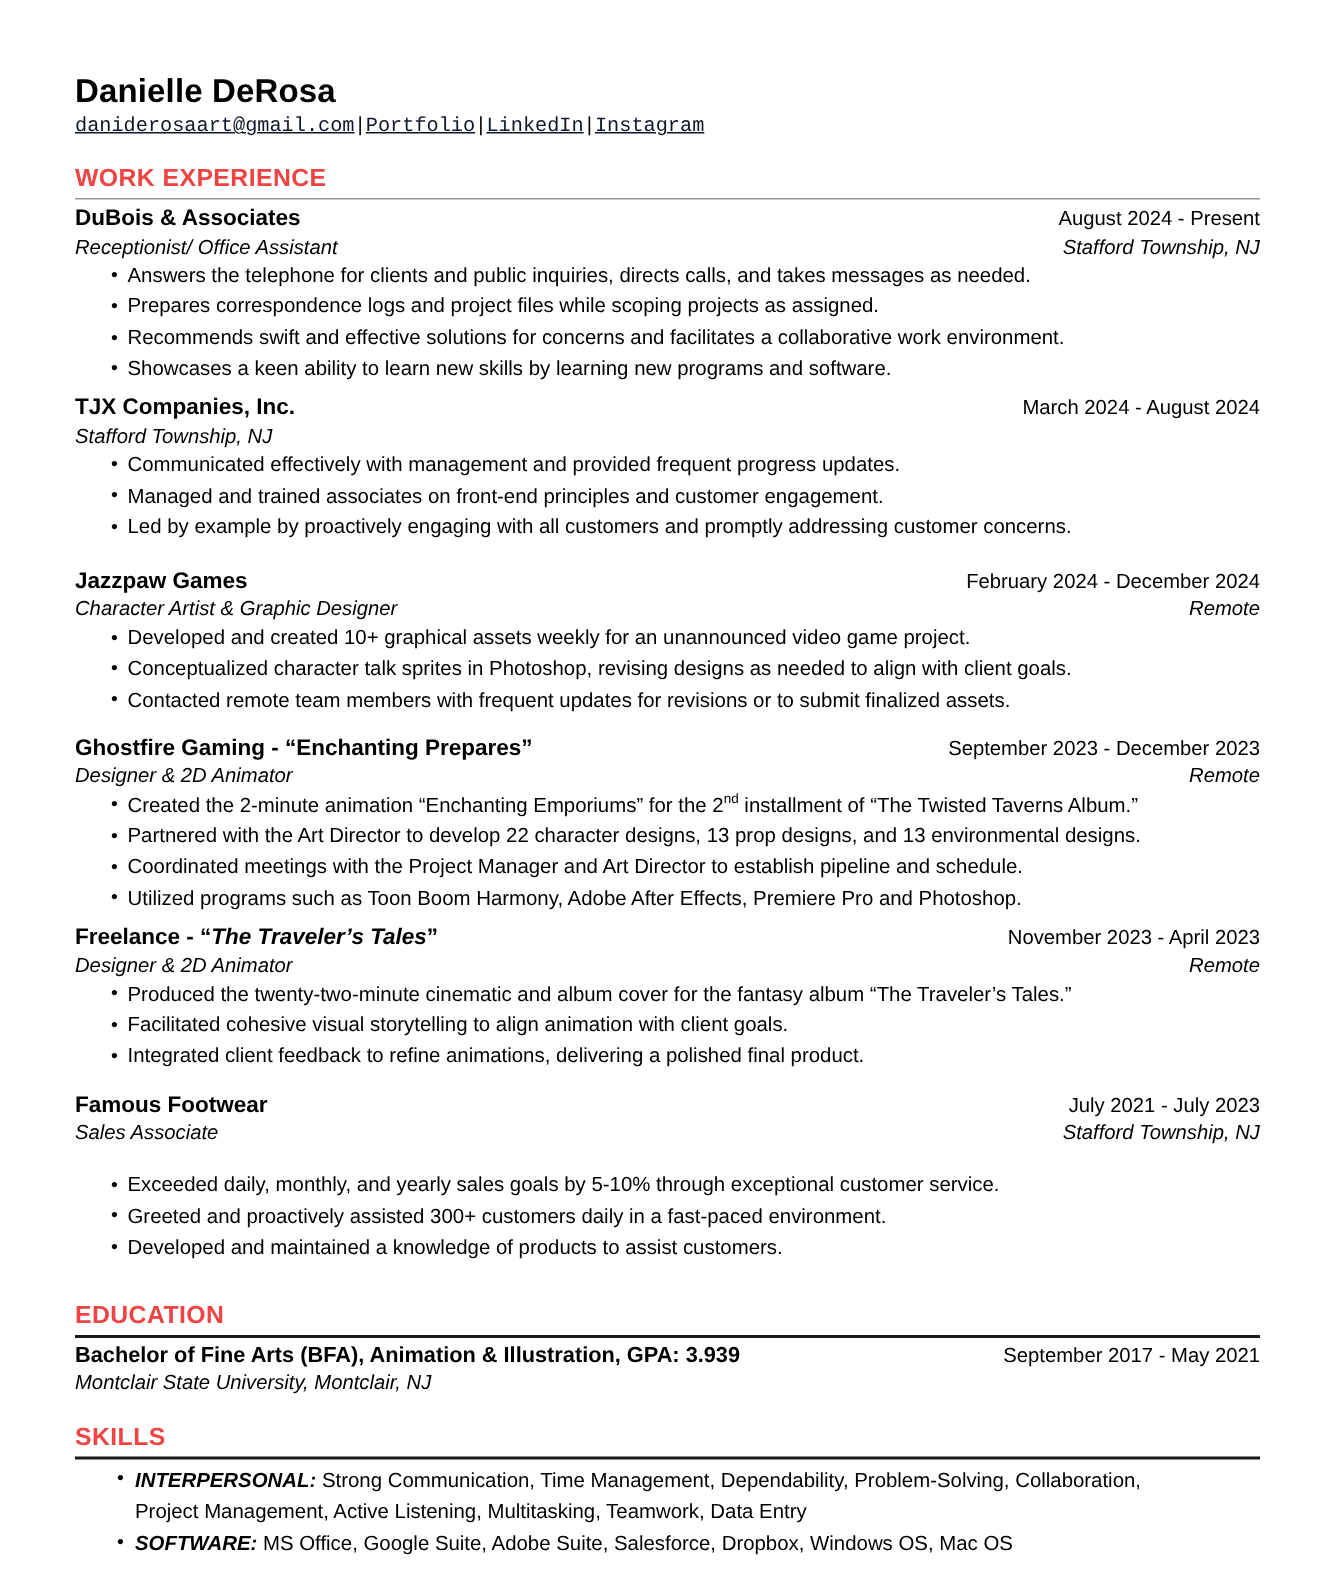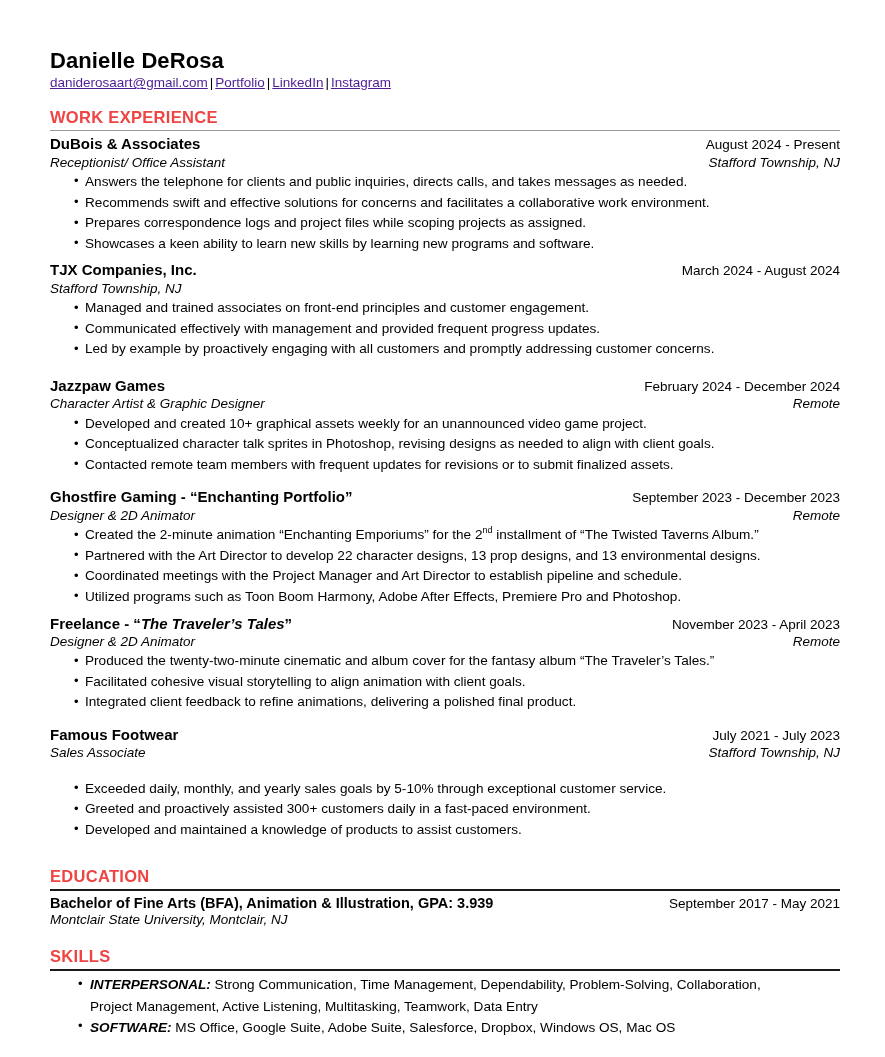--- a/index.html
+++ b/index.html
@@ -32,23 +32,24 @@
     margin: 0 0 2px 0;
   }
   .contact-line {
     font-size: 13.5px;
     line-height: 1.25;
     color: #2b6cb0;
     margin-bottom: 16px;
     white-space: nowrap;
   }
   .contact-link {
-    color: #4c1d95;
+    color: #0f172a;
     text-decoration: underline;
     cursor: pointer;
+    font-family: Liberation Mono, monospace;
   }
   .contact-sep {
     color: #000000;
     text-decoration: none;
     padding: 0 2px;
   }
 
   
   .section-heading {
     font-size: 16.5px;
@@ -188,39 +189,39 @@
     <div class="entry-row">
       <span class="entry-title">DuBois &amp; Associates</span>
       <span class="entry-date">August 2024 - Present</span>
     </div>
     <div class="entry-row">
       <span class="entry-sub">Receptionist/ Office Assistant</span>
       <span class="entry-loc">Stafford Township, NJ</span>
     </div>
     <ul class="bullets">
       <li>Answers the telephone for clients and public inquiries, directs calls, and takes messages as needed.</li>
+      <li>Prepares correspondence logs and project files while scoping projects as assigned.</li>
       <li>Recommends swift and effective solutions for concerns and facilitates a collaborative work environment.</li>
-      <li>Prepares correspondence logs and project files while scoping projects as assigned.</li>
       <li>Showcases a keen ability to learn new skills by learning new programs and software.</li>
     </ul>
   </div>
 
   <div class="spacer-6"></div>
 
   <div class="entry">
     <div class="entry-row">
       <span class="entry-title">TJX Companies, Inc.</span>
       <span class="entry-date">March 2024 - August 2024</span>
     </div>
     <div class="entry-row">
       <span class="entry-loc">Stafford Township, NJ</span>
     </div>
     <ul class="bullets">
+      <li>Communicated effectively with management and provided frequent progress updates.</li>
       <li>Managed and trained associates on front-end principles and customer engagement.</li>
-      <li>Communicated effectively with management and provided frequent progress updates.</li>
       <li>Led by example by proactively engaging with all customers and promptly addressing customer concerns.</li>
     </ul>
   </div>
 
   <div class="spacer-16"></div>
 
   <div class="entry">
     <div class="entry-row">
       <span class="entry-title">Jazzpaw Games</span>
       <span class="entry-date">February 2024 - December 2024</span>
@@ -233,21 +234,21 @@
       <li>Developed and created 10+ graphical assets weekly for an unannounced video game project.</li>
       <li>Conceptualized character talk sprites in Photoshop, revising designs as needed to align with client goals.</li>
       <li>Contacted remote team members with frequent updates for revisions or to submit finalized assets.</li>
     </ul>
   </div>
 
   <div class="spacer-12"></div>
 
   <div class="entry">
     <div class="entry-row">
-      <span class="entry-title"><span>Ghostfire Gaming - </span><span>“Enchanting Portfolio”</span></span>
+      <span class="entry-title"><span>Ghostfire Gaming - </span><span>“Enchanting Prepares”</span></span>
       <span class="entry-date">September 2023 - December 2023</span>
     </div>
     <div class="entry-row">
       <span class="entry-sub">Designer &amp; 2D Animator</span>
       <span class="entry-loc">Remote</span>
     </div>
     <ul class="bullets">
       <li><span>Created the 2-minute animation “Enchanting Emporiums” for the 2</span><sup class="ord">nd</sup><span> installment of “The Twisted Taverns Album.”</span></li>
       <li>Partnered with the Art Director to develop 22 character designs, 13 prop designs, and 13 environmental designs.</li>
       <li>Coordinated meetings with the Project Manager and Art Director to establish pipeline and schedule.</li>

